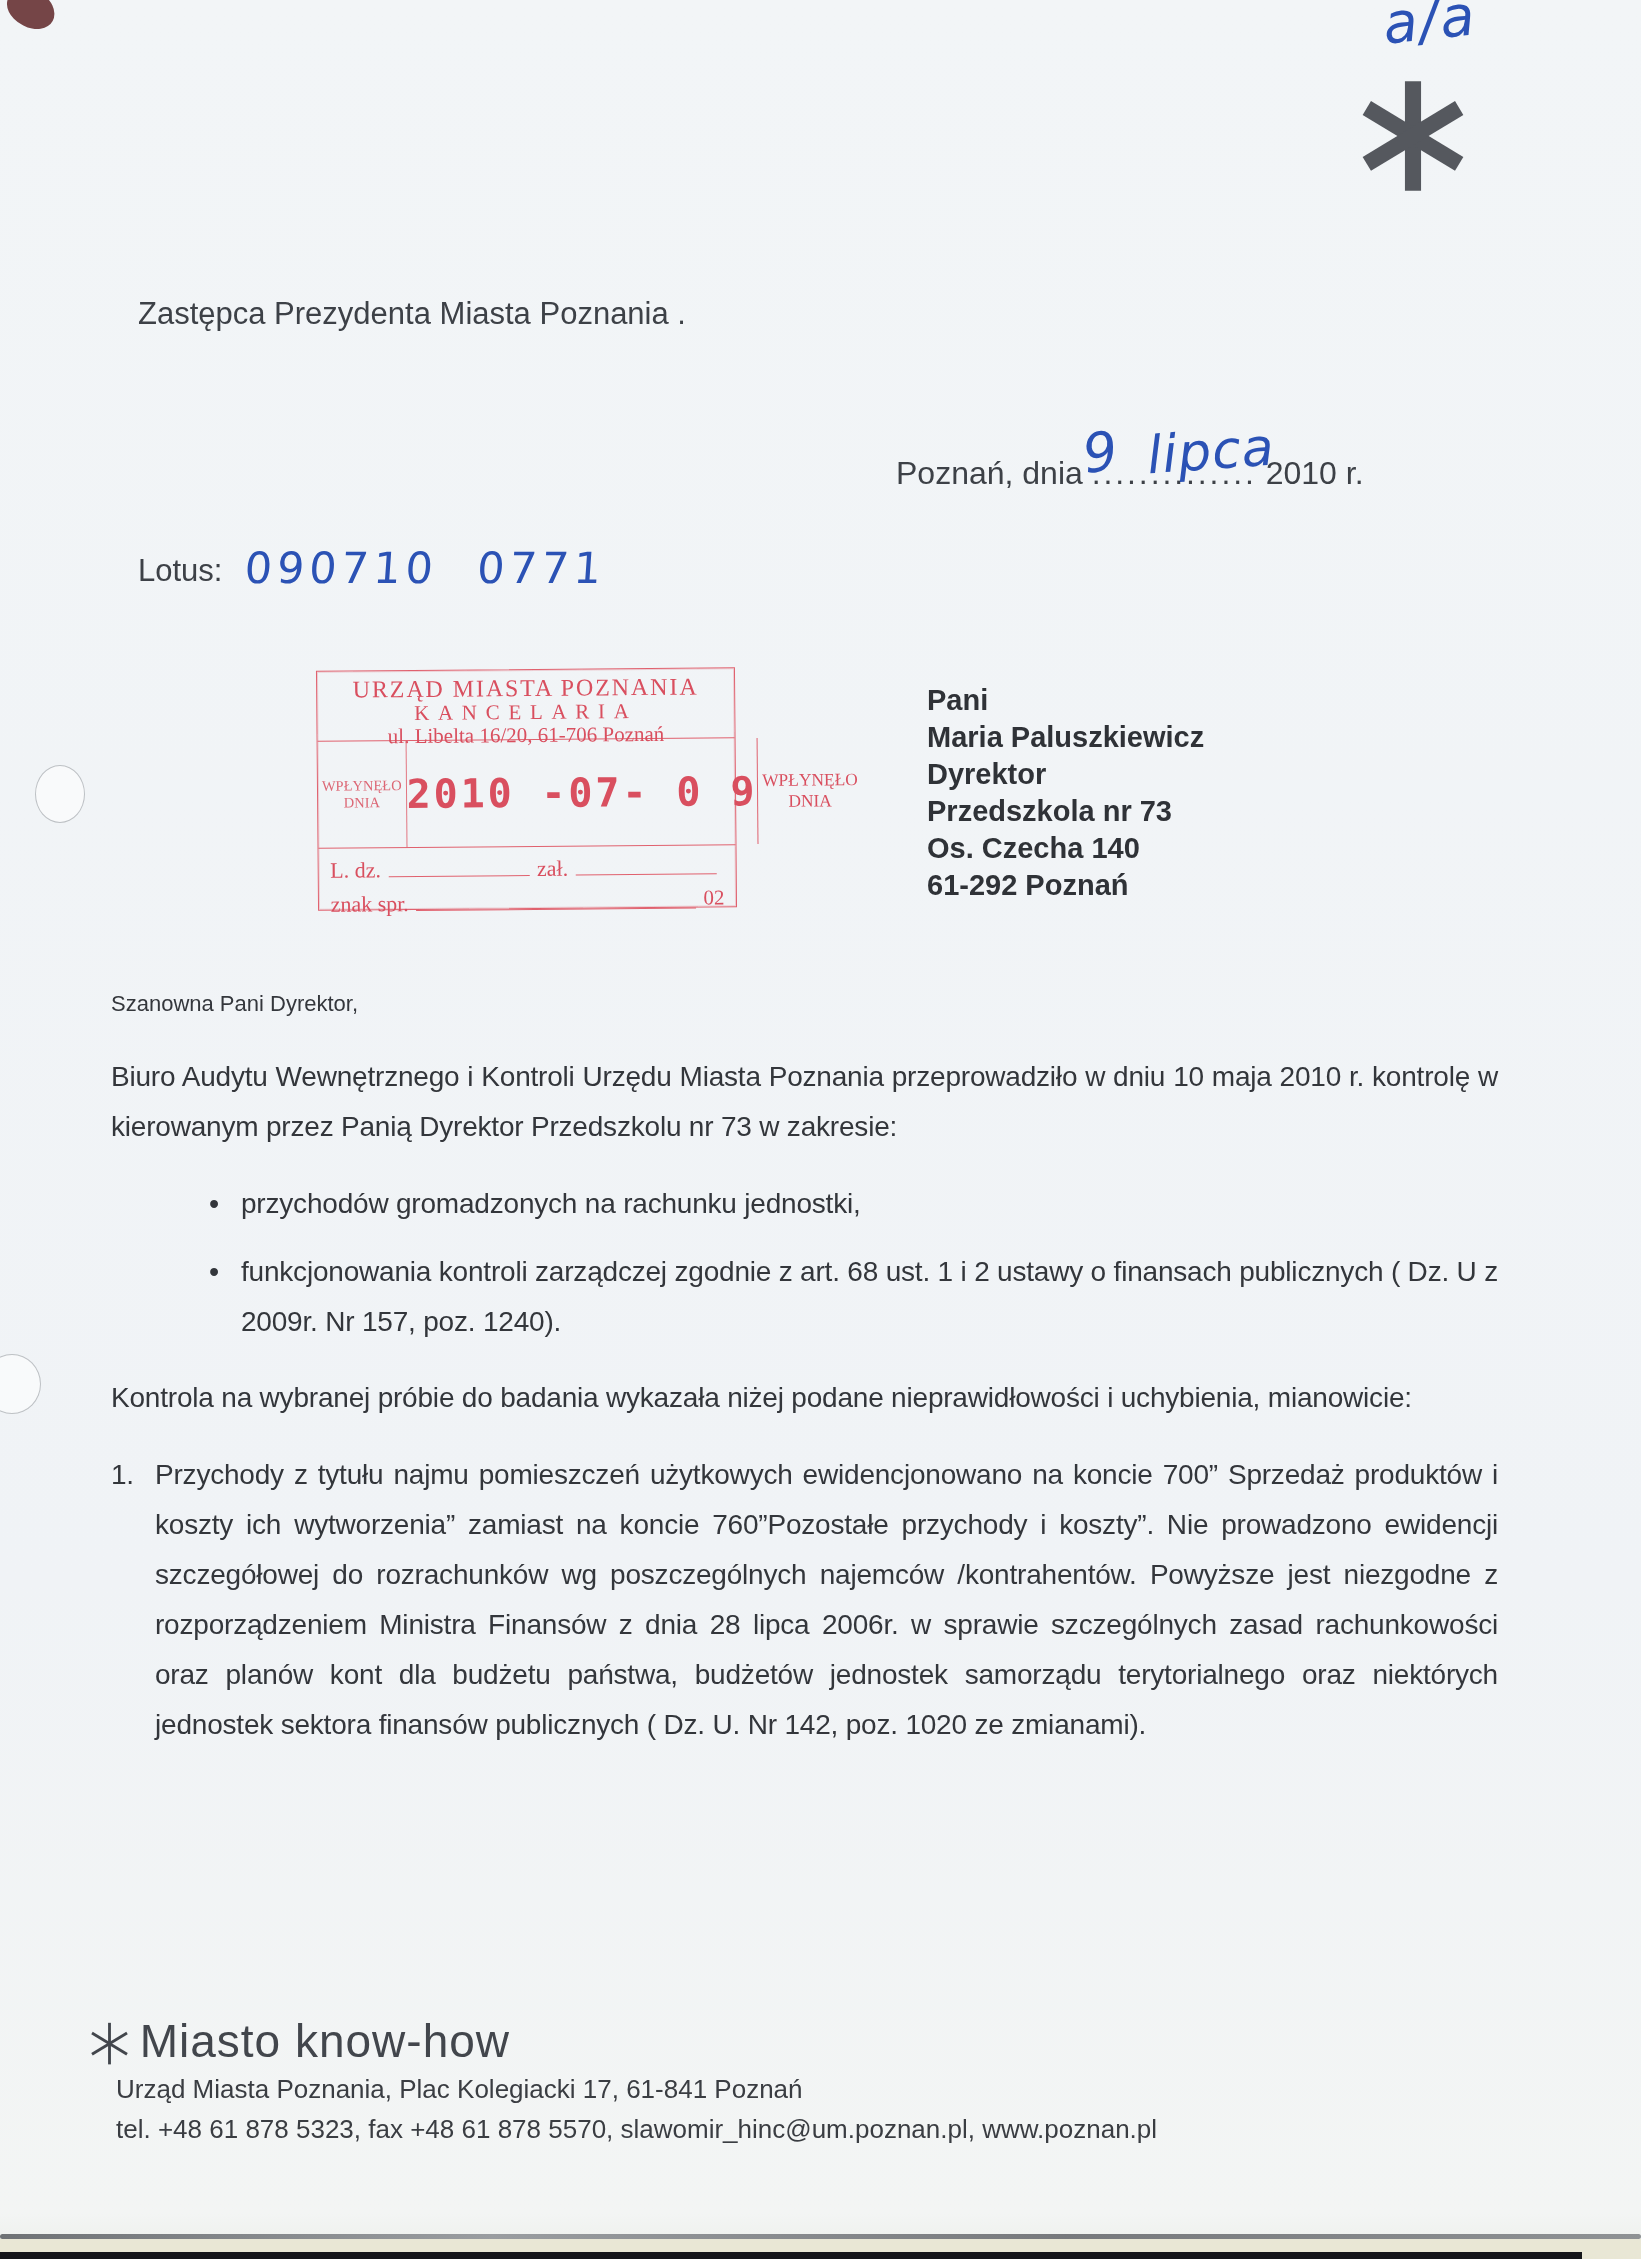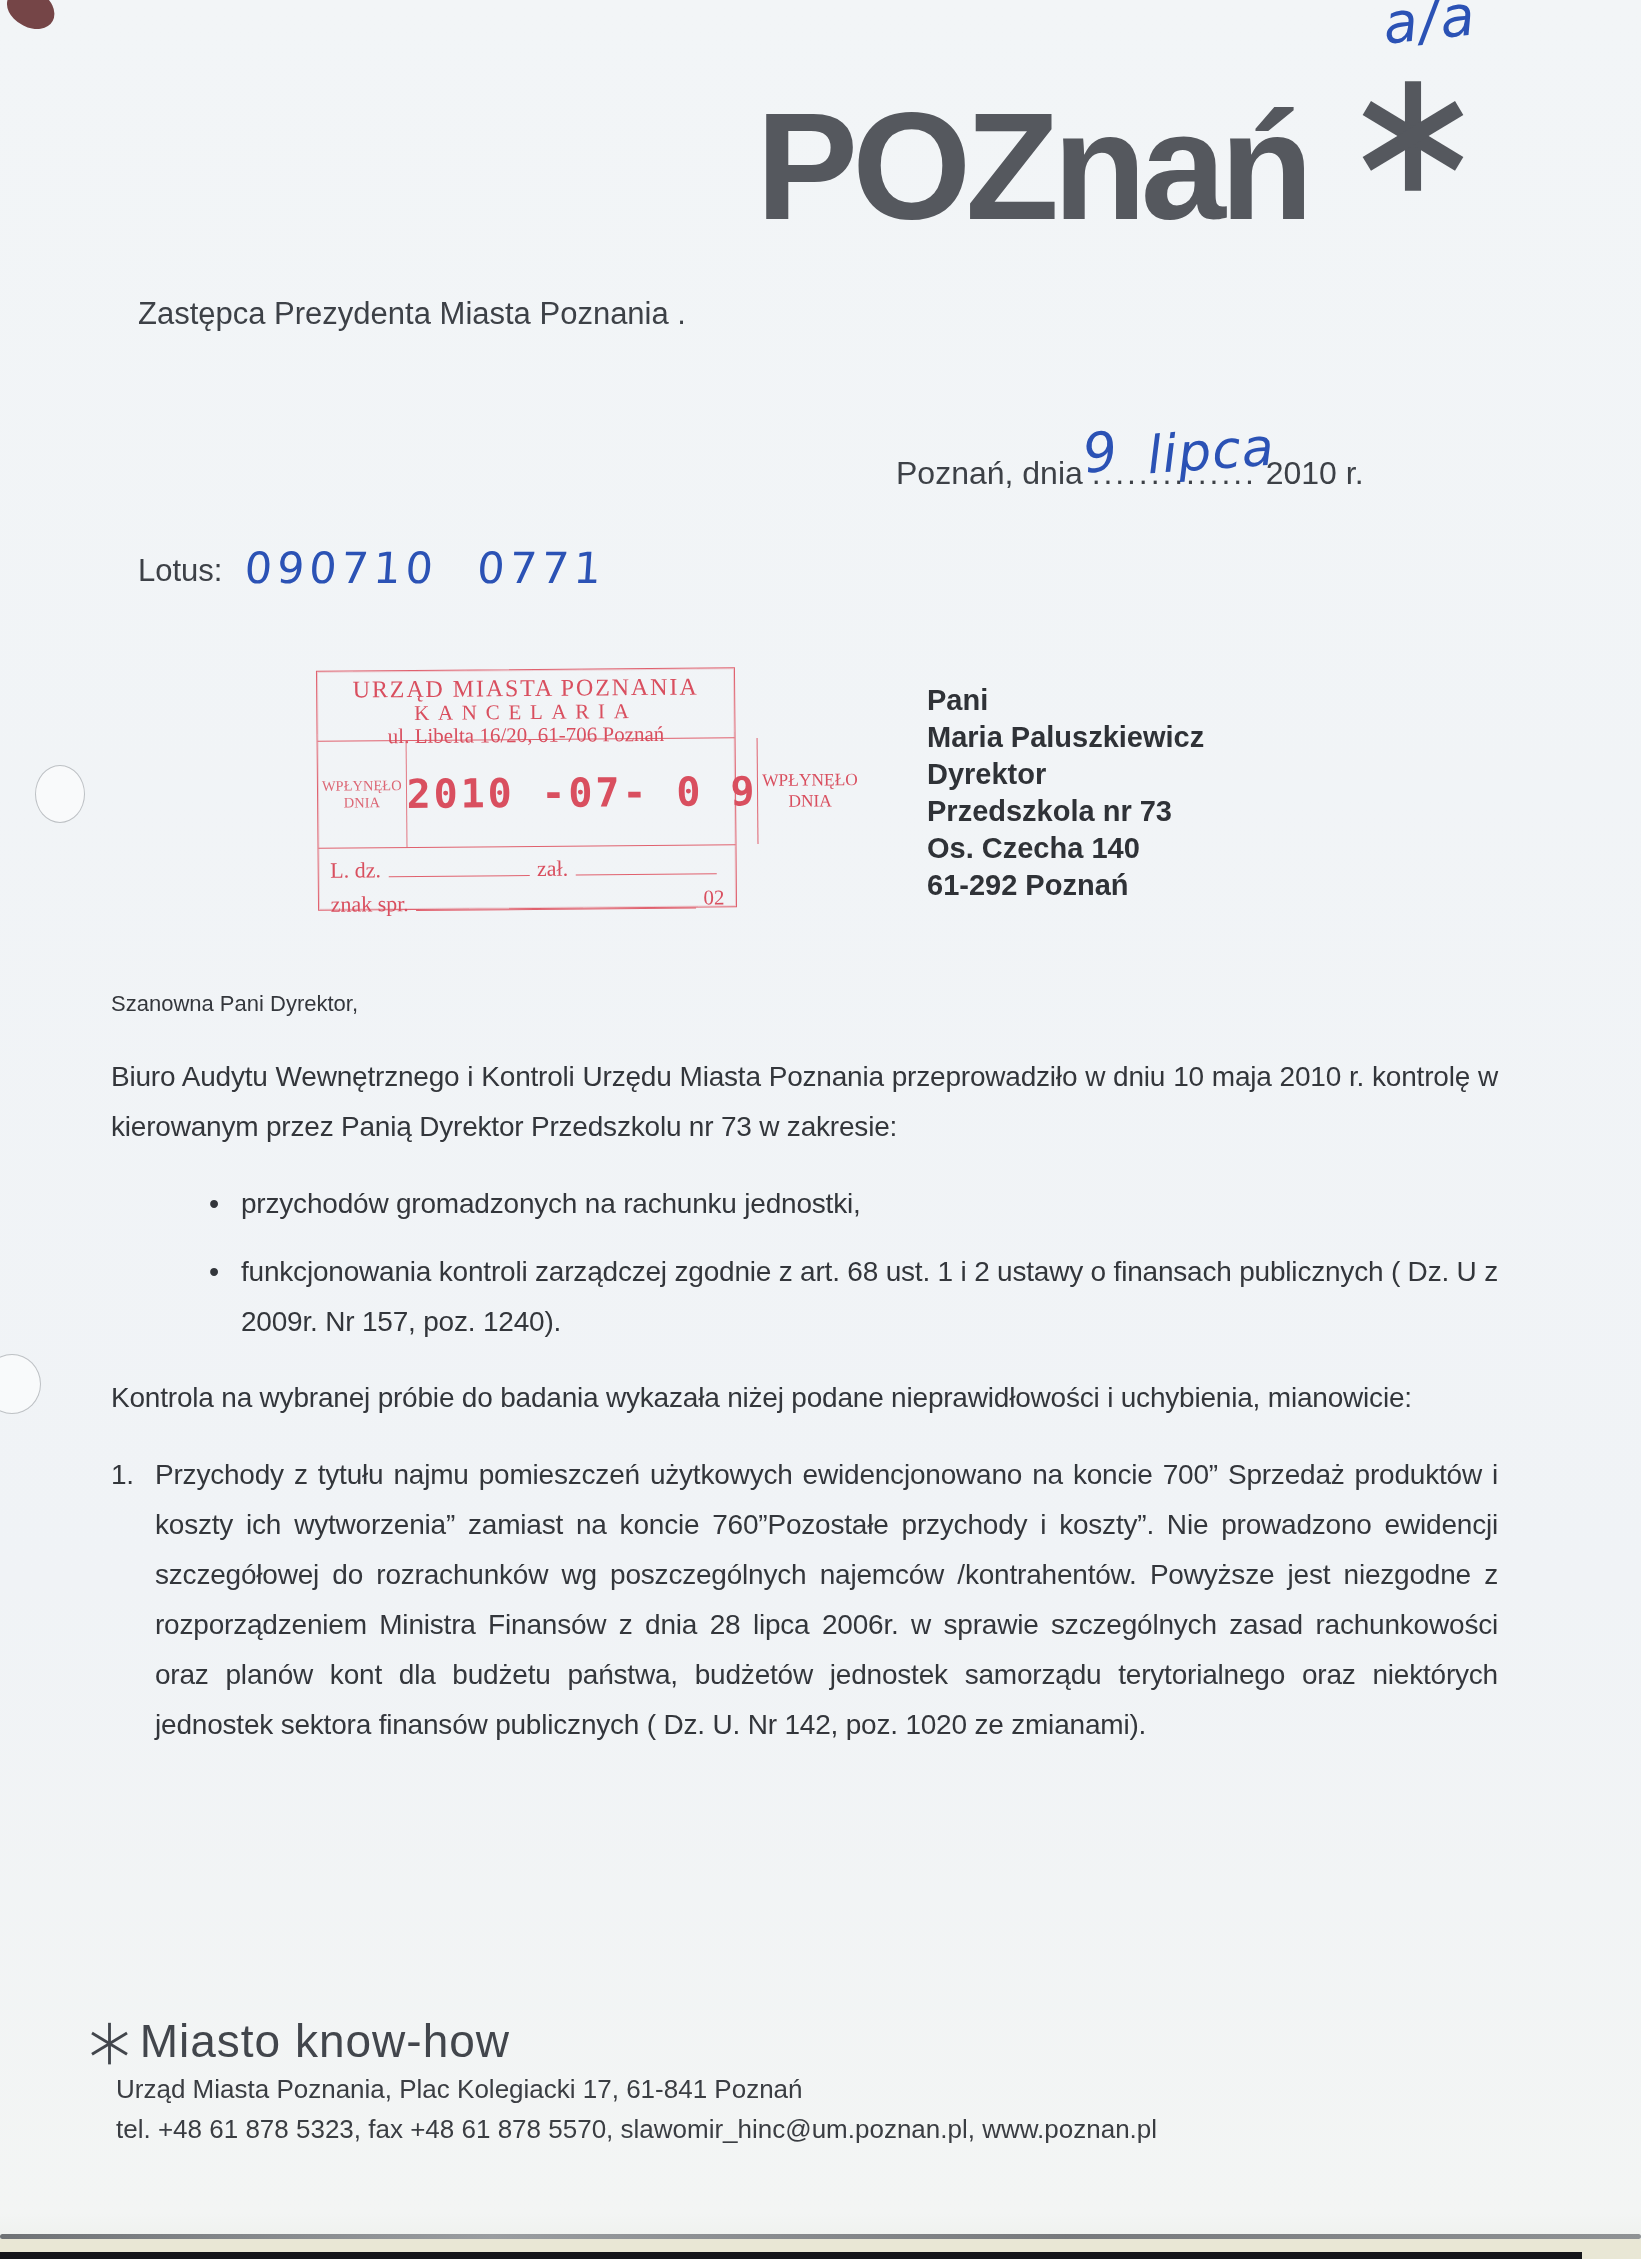--- a/index.html
+++ b/index.html
@@ -119,21 +119,20 @@
 <body>
 
 <div class="page">
 
   <div class="corner-smudge"></div>
   <div class="punch-hole one"></div>
   <div class="punch-hole two"></div>
 
   <div class="hand aa">a/a</div>
 
-  <div class="logo-text">POZnań</div>
   <svg class="logo-asterisk" width="108" height="116" viewBox="0 0 100 108">
     <g stroke="#55585e" stroke-width="15" fill="none">
       <line x1="50" y1="2" x2="50" y2="104"></line>
       <line x1="7" y1="27" x2="93" y2="79"></line>
       <line x1="93" y1="27" x2="7" y2="79"></line>
     </g>
   </svg>
 
   <div class="sender-title">Zastępca Prezydenta Miasta Poznania .</div>
 

